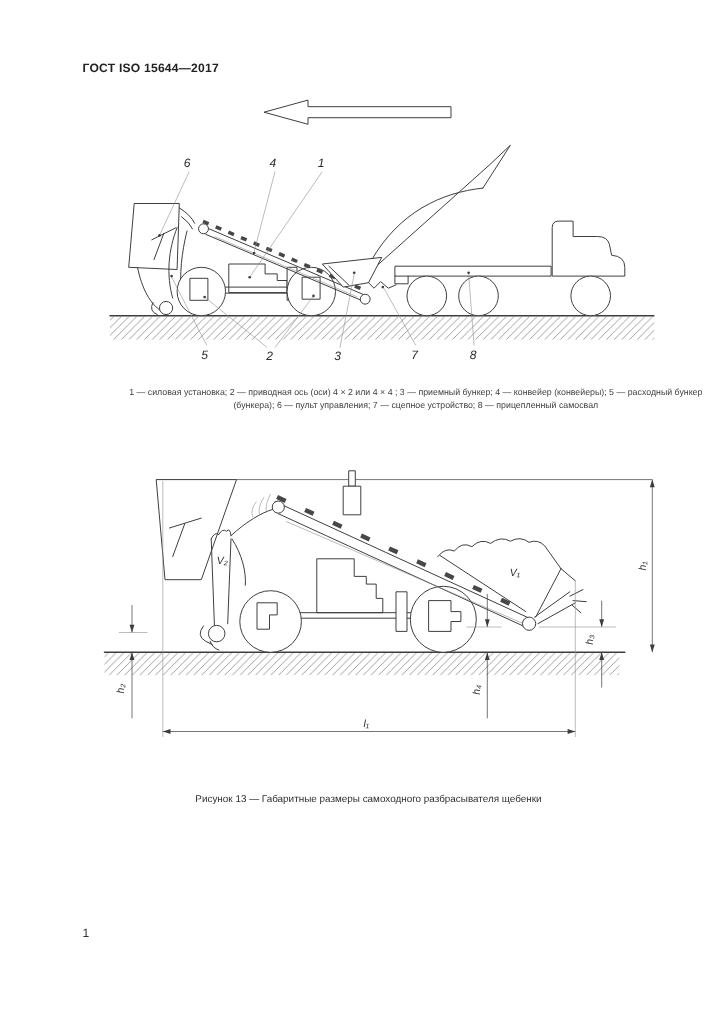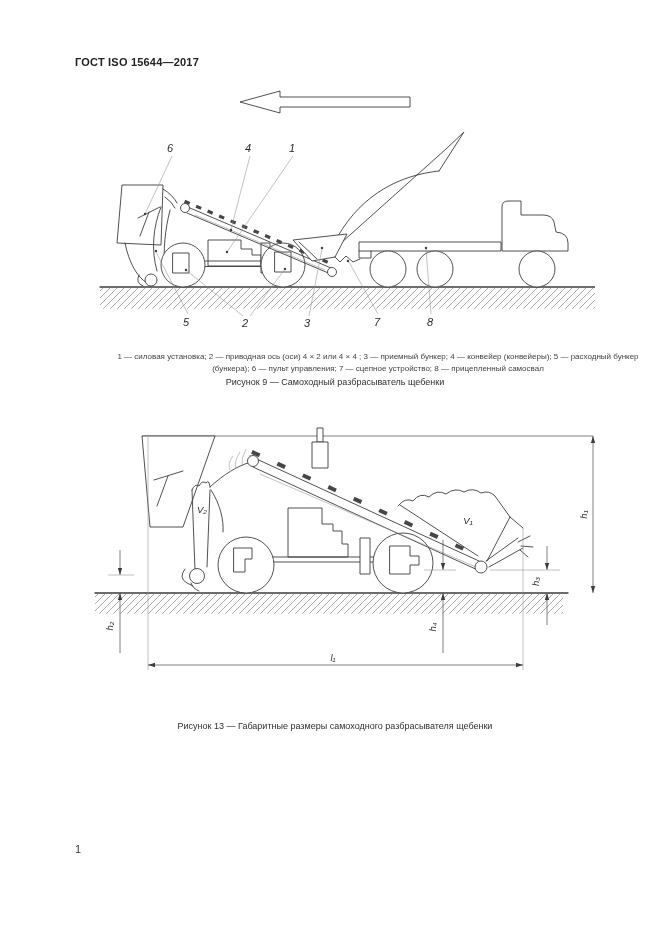--- a/index.html
+++ b/index.html
@@ -131,21 +131,20 @@
         <text class="num" x="111" y="241" text-anchor="middle">5</text>
         <text class="num" x="170" y="242" text-anchor="middle">2</text>
         <text class="num" x="232" y="242" text-anchor="middle">3</text>
         <text class="num" x="302" y="241" text-anchor="middle">7</text>
         <text class="num" x="355" y="241" text-anchor="middle">8</text>
       </g>
     </svg>
   </div>
 
   <div class="legend legend9">1 — силовая установка; 2 — приводная ось (оси) 4 × 2 или 4 × 4 ; 3 — приемный бункер; 4 — конвейер (конвейеры); 5 — расходный бункер (бункера); 6 — пульт управления; 7 — сцепное устройство; 8 — прицепленный самосвал</div>
-  <div class="caption caption9">Рисунок 9 — Самоходный разбрасыватель щебенки</div>
 
   <div class="fig" style="left:90px; top:420px;">
     <svg width="520" height="255" viewBox="0 0 520 255">
       <defs>
         <pattern id="hatch10" width="7" height="7" patternUnits="userSpaceOnUse">
           <path d="M0,7 L7,0" stroke="#7a7a7a" stroke-width="0.65"></path>
         </pattern>
       </defs>
 
       <g>

